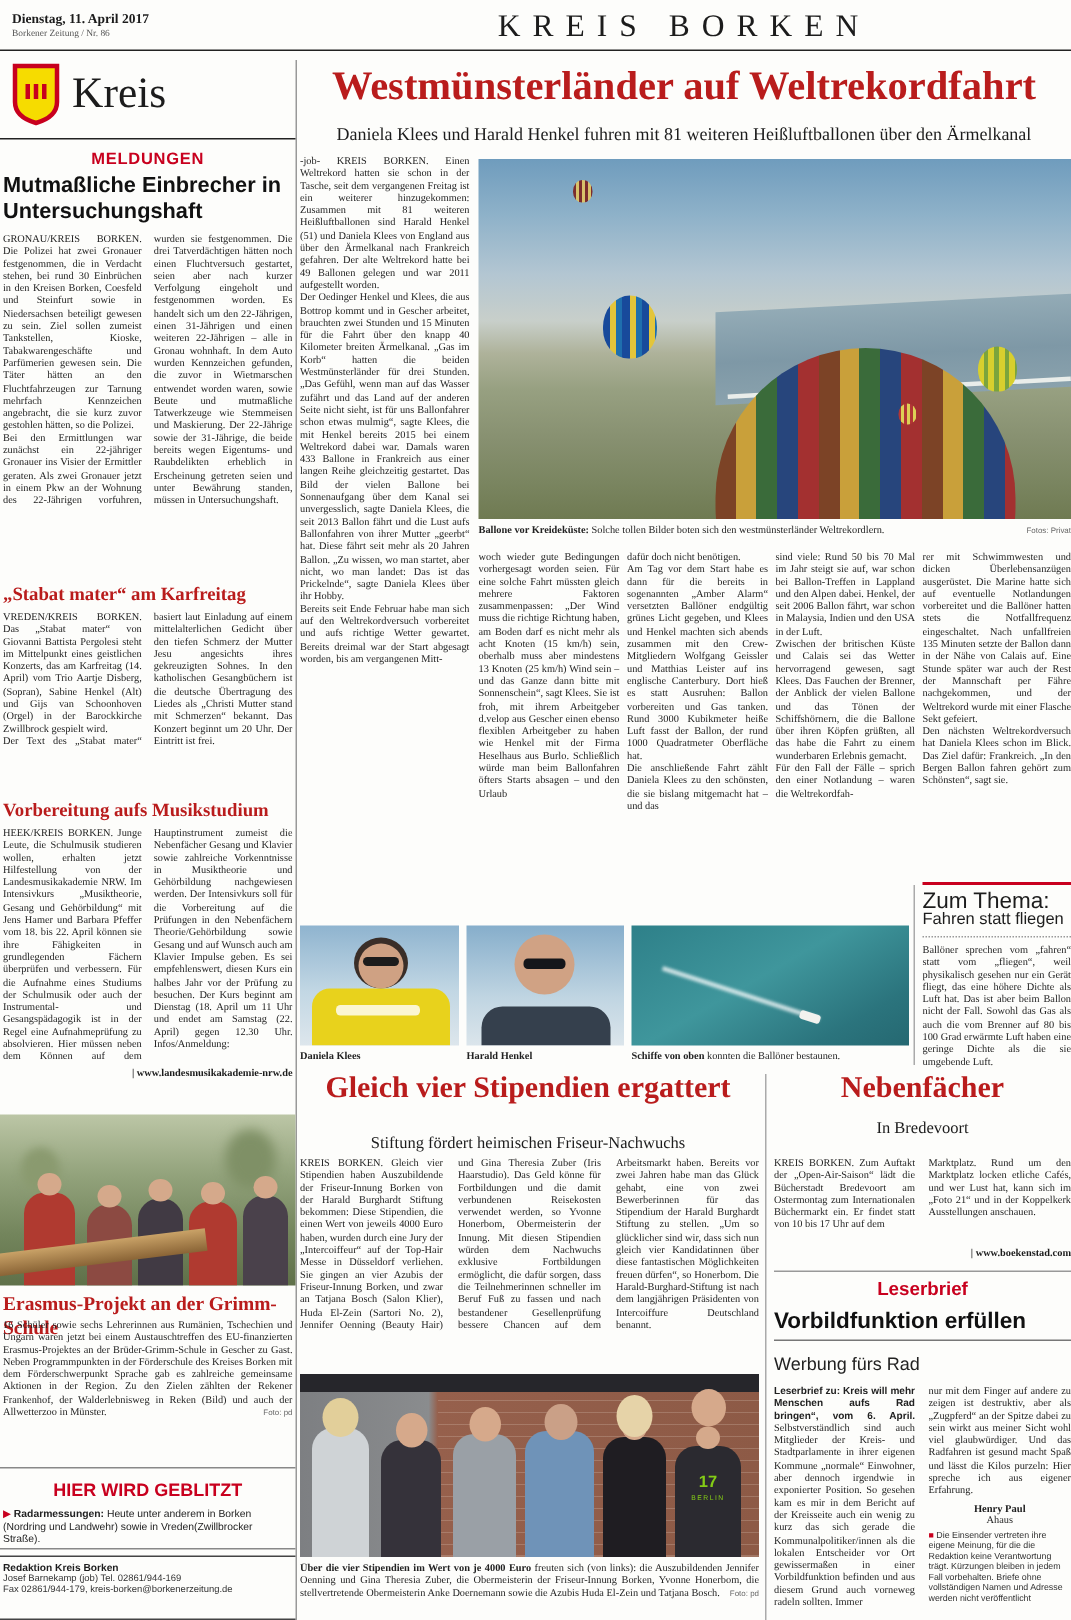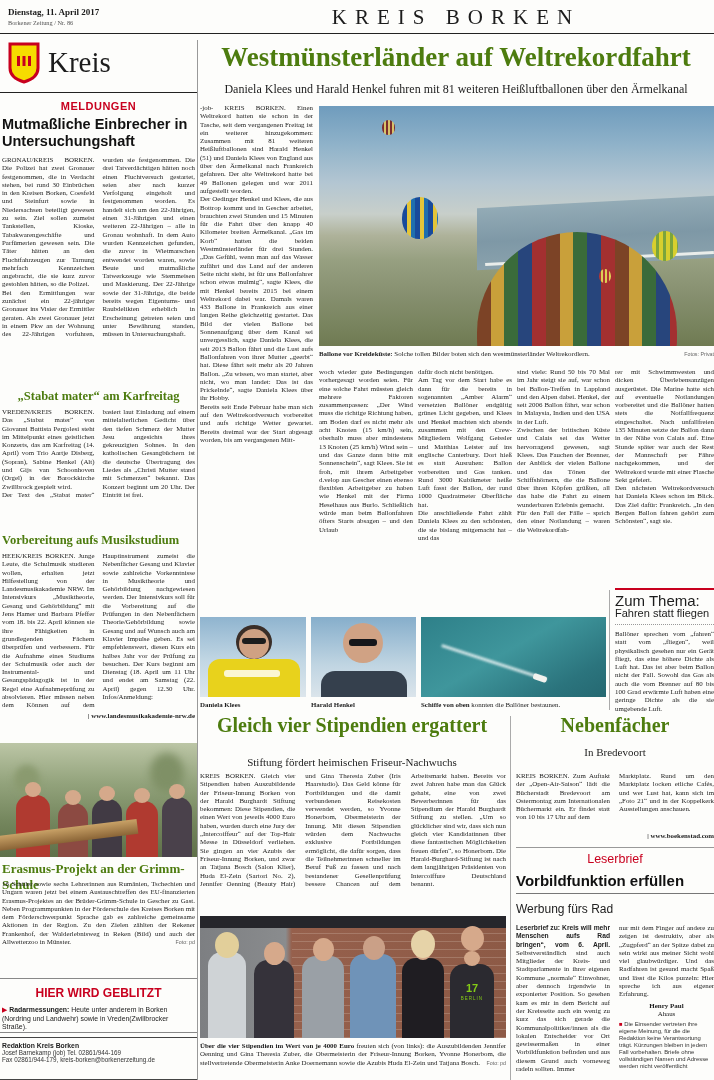--- a/index.html
+++ b/index.html
@@ -8,21 +8,21 @@
   .abs{position:absolute;}
   .sans{font-family:"Liberation Sans",sans-serif;}
   .red{color:#c8001e;}
   .rule{background:#222;height:1px;}
   .vrule{background:#555;width:1px;}
   .body-txt{font-size:6.9px;line-height:8.3px;text-align:justify;hyphens:auto;
             white-space:pre-line;overflow:hidden;color:#222;}
   .cols2{column-count:2;column-gap:8px;}
   .cols3{column-count:3;column-gap:10px;}
   .hl-sans{font-family:"Liberation Sans",sans-serif;font-weight:bold;color:#111;}
-  .hl-serif{font-weight:bold;color:#4d7c0f;}
+  .hl-serif{font-weight:bold;color:#b91c1c;}
   .credit{float:right;font-size:5.3px;color:#666;font-family:"Liberation Sans",sans-serif;}
   .capt{font-size:6.9px;line-height:8.3px;text-align:justify;color:#222;}
   .capt b{font-weight:bold;}
   .photo{overflow:hidden;position:absolute;}
   .bal{position:absolute;border-radius:50% 50% 47% 47%;}
   .person{position:absolute;bottom:0;border-radius:14px 14px 0 0;}
   .person::before{content:"";position:absolute;top:-13px;left:50%;margin-left:-8px;
                   width:16px;height:15px;border-radius:50%;background:#d5a98b;}
   .head-shadow{position:absolute;border-radius:50%;}
 </style>
@@ -50,21 +50,21 @@
   </div>
   <div class="abs" style="left:48px;top:46px;font-size:29px;">Kreis</div>
   <div class="abs rule" style="left:0;top:92px;width:197px;"></div>
 
   <div class="abs sans red" style="left:0;top:100px;width:197px;text-align:center;font-size:11px;font-weight:bold;letter-spacing:.5px;">MELDUNGEN</div>
 
   <div class="abs hl-sans" style="left:2px;top:116px;width:193px;font-size:14.5px;line-height:17px;">Mutmaßliche Einbrecher in Untersuchungshaft</div>
   <div class="abs body-txt cols2" style="left:2px;top:156px;width:193px;height:228px;">GRONAU/KREIS BORKEN. Die Polizei hat zwei Gronauer festgenommen, die in Verdacht stehen, bei rund 30 Einbrüchen in den Kreisen Borken, Coesfeld und Steinfurt sowie in Niedersachsen beteiligt gewesen zu sein. Ziel sollen zumeist Tankstellen, Kioske, Tabakwarengeschäfte und Parfümerien gewesen sein. Die Täter hätten an den Fluchtfahrzeugen zur Tarnung mehrfach Kennzeichen angebracht, die sie kurz zuvor gestohlen hätten, so die Polizei.
 Bei den Ermittlungen war zunächst ein 22-jähriger Gronauer ins Visier der Ermittler geraten. Als zwei Gronauer jetzt in einem Pkw an der Wohnung des 22-Jährigen vorfuhren, wurden sie festgenommen. Die drei Tatverdächtigen hätten noch einen Fluchtversuch gestartet, seien aber nach kurzer Verfolgung eingeholt und festgenommen worden. Es handelt sich um den 22-Jährigen, einen 31-Jährigen und einen weiteren 22-Jährigen – alle in Gronau wohnhaft. In dem Auto wurden Kennzeichen gefunden, die zuvor in Wietmarschen entwendet worden waren, sowie Beute und mutmaßliche Tatwerkzeuge wie Stemmeisen und Maskierung. Der 22-Jährige sowie der 31-Jährige, die beide bereits wegen Eigentums- und Raubdelikten erheblich in Erscheinung getreten seien und unter Bewährung standen, müssen in Untersuchungshaft.</div>
 
-  <div class="abs hl-serif" style="left:2px;top:389px;width:193px;font-size:12.5px;text-align:center;">„Stabat mater“ am Karfreitag</div>
+  <div class="abs hl-serif" style="left:2px;top:389px;width:193px;font-size:12.5px;">„Stabat mater“ am Karfreitag</div>
   <div class="abs body-txt cols2" style="left:2px;top:408px;width:193px;height:122px;">VREDEN/KREIS BORKEN. Das „Stabat mater“ von Giovanni Battista Pergolesi steht im Mittelpunkt eines geistlichen Konzerts, das am Karfreitag (14. April) vom Trio Aartje Disberg, (Sopran), Sabine Henkel (Alt) und Gijs van Schoonhoven (Orgel) in der Barockkirche Zwillbrock gespielt wird.
 Der Text des „Stabat mater“ basiert laut Einladung auf einem mittelalterlichen Gedicht über den tiefen Schmerz der Mutter Jesu angesichts ihres gekreuzigten Sohnes. In den katholischen Gesangbüchern ist die deutsche Übertragung des Liedes als „Christi Mutter stand mit Schmerzen“ bekannt. Das Konzert beginnt um 20 Uhr. Der Eintritt ist frei.</div>
 
   <div class="abs hl-serif" style="left:2px;top:533px;width:193px;font-size:12.5px;">Vorbereitung aufs Musikstudium</div>
   <div class="abs body-txt cols2" style="left:2px;top:552px;width:193px;height:178px;">HEEK/KREIS BORKEN. Junge Leute, die Schulmusik studieren wollen, erhalten jetzt Hilfestellung von der Landesmusikakademie NRW. Im Intensivkurs „Musiktheorie, Gesang und Gehörbildung“ mit Jens Hamer und Barbara Pfeffer vom 18. bis 22. April können sie ihre Fähigkeiten in grundlegenden Fächern überprüfen und verbessern. Für die Aufnahme eines Studiums der Schulmusik oder auch der Instrumental- und Gesangspädagogik ist in der Regel eine Aufnahmeprüfung zu absolvieren. Hier müssen neben dem Können auf dem Hauptinstrument zumeist die Nebenfächer Gesang und Klavier sowie zahlreiche Vorkenntnisse in Musiktheorie und Gehörbildung nachgewiesen werden. Der Intensivkurs soll für die Vorbereitung auf die Prüfungen in den Nebenfächern Theorie/Gehörbildung sowie Gesang und auf Wunsch auch am Klavier Impulse geben. Es sei empfehlenswert, diesen Kurs ein halbes Jahr vor der Prüfung zu besuchen. Der Kurs beginnt am Dienstag (18. April um 11 Uhr und endet am Samstag (22. April) gegen 12.30 Uhr. Infos/Anmeldung:</div>
   <div class="abs" style="left:2px;top:712px;width:193px;font-size:6.9px;text-align:right;font-weight:bold;">| www.landesmusikakademie-nrw.de</div>
 
   <div class="photo" style="left:0;top:743px;width:197px;height:114px;background:linear-gradient(180deg,#bcc6a6 0%,#93a37c 35%,#73855c 70%,#5f7049 100%);">
     <span class="head-shadow" style="left:14px;top:22px;width:26px;height:30px;background:#8a9a6f;filter:blur(3px);"></span>
     <span class="head-shadow" style="left:150px;top:10px;width:34px;height:40px;background:#7f9066;filter:blur(4px);"></span>
@@ -182,21 +182,21 @@
     <span class="credit">Foto: pd</span>
   </div>
 
   <div class="abs hl-serif" style="left:516px;top:714px;width:198px;text-align:center;font-size:20px;">Nebenfächer</div>
   <div class="abs" style="left:516px;top:746px;width:198px;text-align:center;font-size:11px;">In Bredevoort</div>
   <div class="abs body-txt" style="left:516px;top:772px;width:94px;height:70px;">KREIS BORKEN. Zum Auftakt der „Open-Air-Saison“ lädt die Bücherstadt Bredevoort am Ostermontag zum Internationalen Büchermarkt ein. Er findet statt von 10 bis 17 Uhr auf dem</div>
   <div class="abs body-txt" style="left:619px;top:772px;width:95px;height:60px;">Marktplatz. Rund um den Marktplatz locken etliche Cafés, und wer Lust hat, kann sich im „Foto 21“ und in der Koppelkerk Ausstellungen anschauen.</div>
   <div class="abs" style="left:619px;top:832px;width:95px;font-size:6.9px;font-weight:bold;text-align:right;">| www.boekenstad.com</div>
 
   <div class="abs rule" style="left:516px;top:847px;width:198px;background:#999;"></div>
-  <div class="abs sans red" style="left:516px;top:852px;width:198px;text-align:center;font-size:12.5px;font-weight:normal;">Leserbrief</div>
+  <div class="abs sans red" style="left:516px;top:852px;width:198px;text-align:center;font-size:12.5px;font-weight:bold;">Leserbrief</div>
   <div class="abs hl-sans" style="left:516px;top:872px;width:198px;font-size:15px;">Vorbildfunktion erfüllen</div>
   <div class="abs rule" style="left:516px;top:893px;width:198px;background:#777;"></div>
   <div class="abs sans" style="left:516px;top:902px;width:198px;font-size:12px;color:#222;">Werbung fürs Rad</div>
 
   <div class="abs body-txt" style="left:516px;top:924px;width:94px;height:154px;white-space:normal;">
     <b class="sans" style="font-size:6.7px;">Leserbrief zu: Kreis will mehr Menschen aufs Rad bringen“, vom 6. April.</b><span> Selbstverständlich sind auch Mitglieder der Kreis- und Stadtparlamente in ihrer eigenen Kommune „normale“ Einwohner, aber dennoch irgendwie in exponierter Position. So gesehen kam es mir in dem Bericht auf der Kreisseite auch ein wenig zu kurz das sich gerade die Kommunalpolitiker/innen als die lokalen Entscheider vor Ort gewissermaßen in einer Vorbildfunktion befinden und aus diesem Grund auch vorneweg radeln sollten. Immer</span>
   </div>
   <div class="abs" style="left:619px;top:924px;width:95px;height:156px;overflow:hidden;">
     <div class="body-txt" style="height:auto;">nur mit dem Finger auf andere zu zeigen ist destruktiv, aber als „Zugpferd“ an der Spitze dabei zu sein wirkt aus meiner Sicht wohl viel glaubwürdiger. Und das Radfahren ist gesund macht Spaß und lässt die Kilos purzeln: Hier spreche ich aus eigener Erfahrung.</div>
     <div style="text-align:center;font-size:7px;font-weight:bold;margin-top:3px;">Henry Paul</div>

